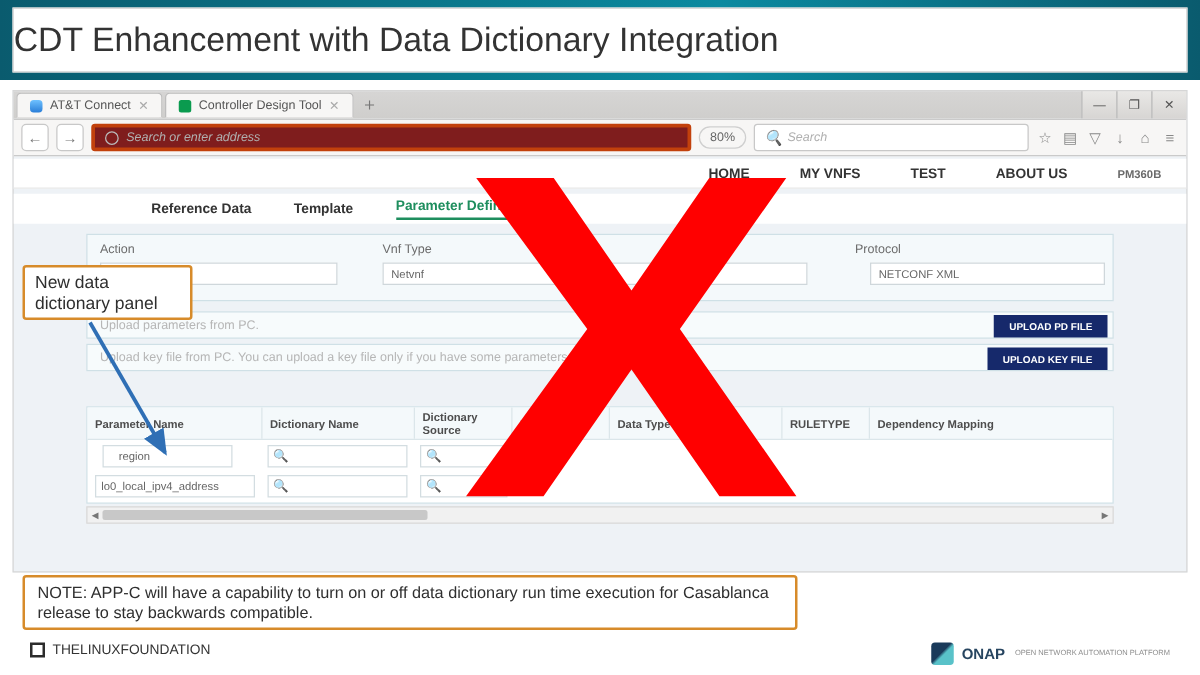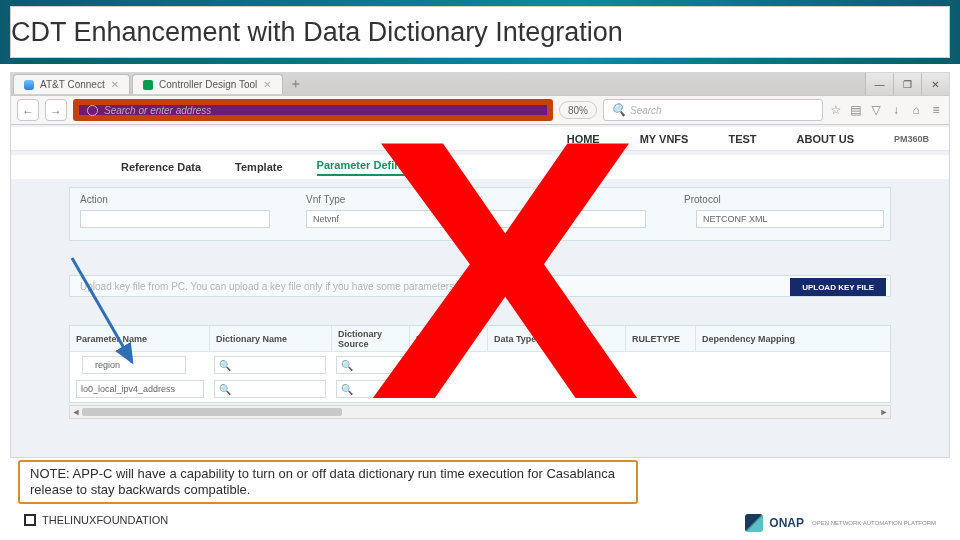--- a/index.html
+++ b/index.html
@@ -28,21 +28,21 @@
   .chrome-tab { height: 20px; background:#f7f6f5; border:1px solid #bdbdbd; border-bottom:none; margin-left:2px; padding:0 10px; font-size:10px; color:#555; display:flex; align-items:center; gap:6px; border-top-left-radius:4px; border-top-right-radius:4px;}
   .tab-close{color:#aaa; font-size:10px;}
   .fav1{display:inline-block;width:10px;height:10px;border-radius:3px;background:linear-gradient(#6ec1ff,#2a7ed8);}
   .fav2{display:inline-block;width:10px;height:10px;border-radius:2px;background:#0a9b4f;}
   .plus-tab{margin-left:6px; font-size:14px; color:#777;}
   .win-controls{position:absolute; right:0; top:0; height:22px; display:flex;}
   .win-btn{width:28px;height:22px;background:linear-gradient(#e9e8e6,#d7d5d3);border-left:1px solid #bdbdbd;display:flex;align-items:center;justify-content:center;font-size:10px;color:#555;}
 
   .chrome-url { position:absolute; top:22px; left:0; right:0; height:30px; background:#f7f6f5; border-top:1px solid #cacaca; border-bottom:1px solid #cacaca; display:flex; align-items:center; gap:6px; padding:0 6px;}
   .nav-btn{width:22px;height:22px;border:1px solid #c8c8c8;border-radius:4px;display:flex;align-items:center;justify-content:center;font-size:12px;color:#777;background:#fff;}
-  .url-box{flex:1;height:22px;border:6px solid #c2410c;border-radius:3px;background:#701a75;display:flex;align-items:center;padding:0 8px;font-size:10px;color:#b0b0b0;font-style:italic;}
+  .url-box{flex:1;height:22px;border:3px solid #c2410c;border-radius:3px;background:#7f1d1d;display:flex;align-items:center;padding:0 8px;font-size:10px;color:#b0b0b0;font-style:italic;}
   .info-circ{display:inline-block;width:11px;height:11px;border:1px solid #bbb;border-radius:50%;margin-right:6px;}
   .zoom-chip{height:18px;border:1px solid #cfcfcf;border-radius:10px;padding:0 8px;font-size:10px;color:#666;display:flex;align-items:center;}
   .search-box{width:220px;height:22px;border:1px solid #c8c8c8;border-radius:3px;background:#fff;display:flex;align-items:center;padding:0 8px;font-size:10px;color:#b0b0b0;font-style:italic;gap:4px;}
   .tb-icon{width:14px;height:14px;color:#888;display:inline-flex;align-items:center;justify-content:center;font-size:12px;}
 
   
   .app-nav{position:absolute; top:54px; left:0; right:0; height:24px; background:#fff; border-bottom:1px solid #e8e8e8; display:flex; align-items:center; justify-content:flex-end; padding:0 20px; gap:40px; font-size:11px; font-weight:700; color:#333;}
   .user-chip{font-size:9px;color:#6a6a6a;}
 
   .sub-tabs{position:absolute; top:82px; left:0; right:0; height:24px; background:#fff; display:flex; align-items:center; gap:34px; padding-left:110px; font-size:11px; color:#333; font-weight:700;}
@@ -164,20 +164,24 @@
       <div class="p1-label" style="left:10px; top:6px;">Action</div>
       <div class="p1-field" style="left:10px; top:22px; width:190px;"></div>
 
       <div class="p1-label" style="left:236px; top:6px;">Vnf Type</div>
       <div class="p1-field" style="left:236px; top:22px; width:340px;">Netvnf</div>
 
       <div class="p1-label" style="left:614px; top:6px;">Protocol</div>
       <div class="p1-field" style="left:614px; top:22px; width:188px;margin-left:12px;">NETCONF XML</div>
     </div>
 
+    <div class="upload-row" style="top:176px;">
+      <span class="txt">Upload parameters from PC.</span>
+      <div class="upload-btn">UPLOAD PD FILE</div>
+    </div>
     <div class="upload-row" style="top:202px;">
       <span class="txt">Upload key file from PC. You can upload a key file only if you have some parameters.</span>
       <div class="upload-btn">UPLOAD KEY FILE</div>
     </div>
 
 
     <div class="grid">
       <div class="ghead">
         <div class="gh" style="width:140px;">Parameter Name</div>
         <div class="gh" style="width:122px;">Dictionary Name</div>
@@ -209,20 +213,21 @@
 
     <div class="hscroll">
       <div class="harrow" style="left:0;">◄</div>
       <div class="hthumb"></div>
       <div class="harrow" style="right:0;">►</div>
     </div>
   </div>
 
   <div class="big-x">X</div>
 
+  <div class="callout-box">New data dictionary panel</div>
   <svg class="arrow-svg" width="100" height="130">
     <defs>
         <marker id="ah" markerWidth="8" markerHeight="8" refX="6" refY="3" orient="auto">
           <path d="M0,0 L7,3 L0,6 Z" fill="#2f6fb5"></path>
         </marker>
       </defs>
     <line x1="10" y1="6" x2="70" y2="110" stroke="#2f6fb5" stroke-width="3" marker-end="url(#ah)"></line>
   </svg>
 
   <div class="note-box">

